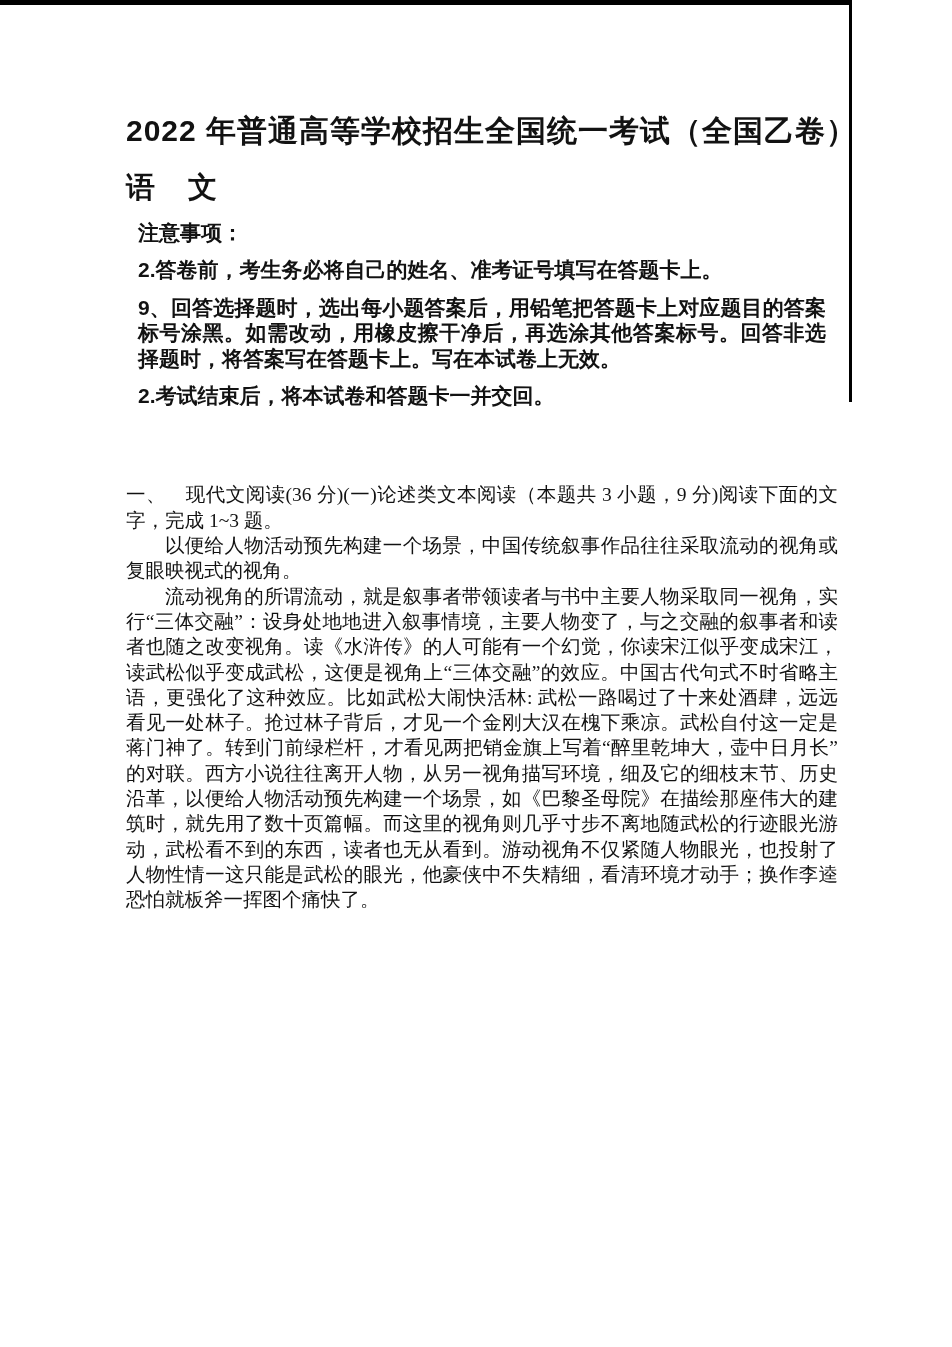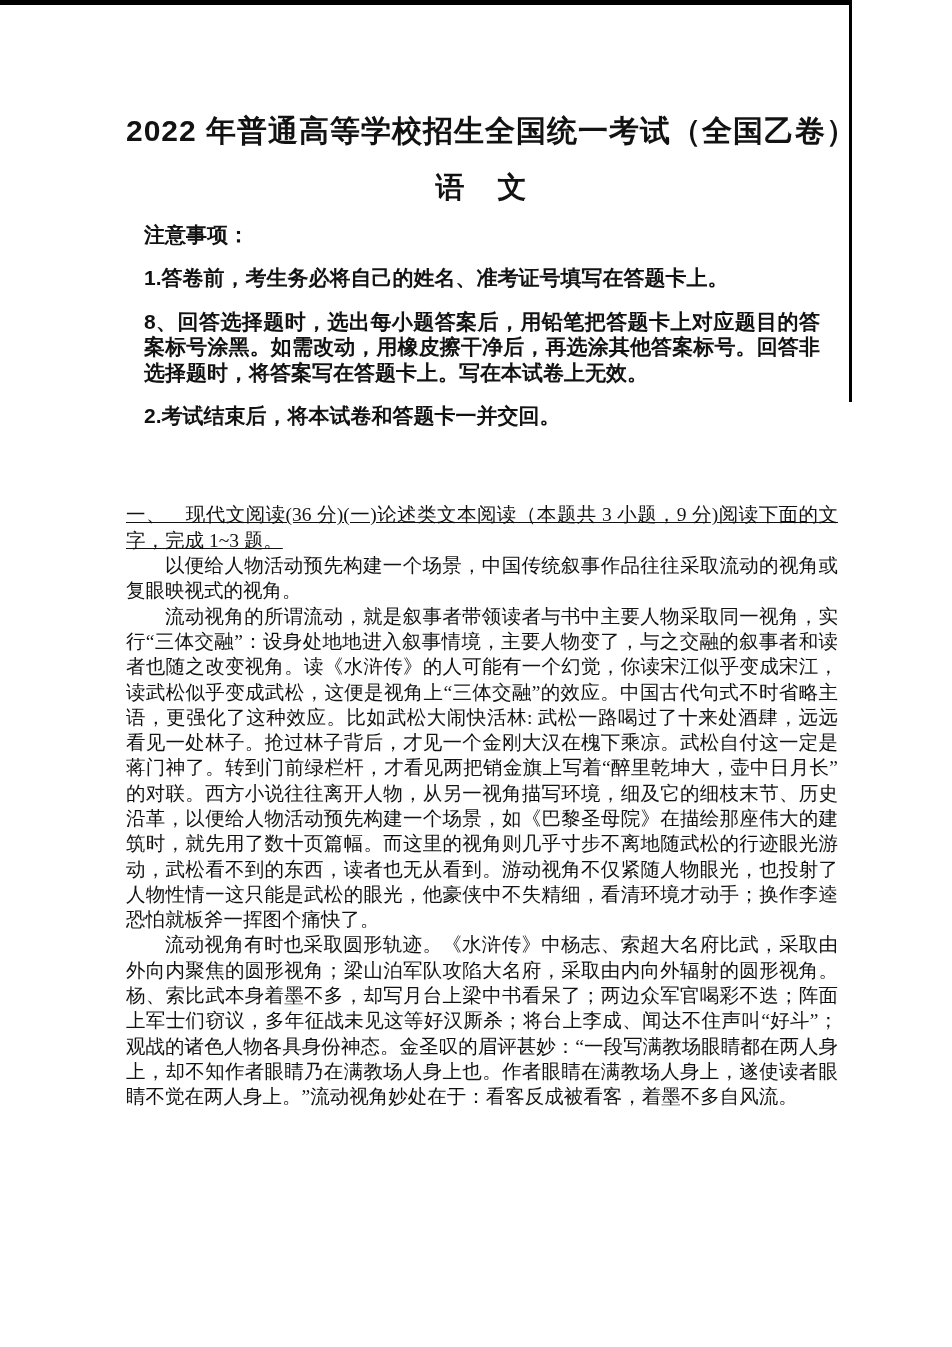--- a/index.html
+++ b/index.html
@@ -41,49 +41,47 @@
     line-height: 38px;
     text-align: center;
     letter-spacing: 1px;
     white-space: nowrap;
   }
   .subject-title {
     font-family: "Liberation Sans", sans-serif;
     font-weight: bold;
     font-size: 29px;
     line-height: 34px;
-    text-align: center;
     margin-top: 20px;
     letter-spacing: 2px;
   }
   .notice {
     margin-top: 16px;
     font-family: "Liberation Sans", sans-serif;
     font-weight: bold;
     font-size: 21px;
     line-height: 25.4px;
     text-align: justify;
     text-justify: inter-ideograph;
   }
   .notice p {
-    margin: 18px;
+    margin: 12px;
   }
   .reading {
     margin-top: 74px;
     font-size: 19.5px;
     line-height: 25.3px;
     text-align: justify;
     text-justify: inter-ideograph;
   }
   .reading p {
     margin: 0;
   }
   .section-intro {
     text-indent: 0;
-    text-decoration: underline;
   }
   .passage-para {
     text-indent: 2em;
   }
 </style>
 </head>
 <body>
 
 <div class="page">
 
@@ -91,26 +89,25 @@
   <div class="edge-right"></div>
 
   <div class="content">
 
     <div class="exam-title">2022 年普通高等学校招生全国统一考试（全国乙卷）</div>
 
     <div class="subject-title">语　文</div>
 
     <div class="notice">
       <p>注意事项：</p>
-      <p>1.答卷前，考生务必将自己的姓名、准考证号填写在答题卡上。</p>
-      <p>8、回答选择题时，选出每小题答案后，用铅笔把答题卡上对应题目的答案标号涂黑。如需改动，用橡皮擦干净后，再选涂其他答案标号。回答非选择题时，将答案写在答题卡上。写在本试卷上无效。</p>
+      <p>2.答卷前，考生务必将自己的姓名、准考证号填写在答题卡上。</p>
+      <p>9、回答选择题时，选出每小题答案后，用铅笔把答题卡上对应题目的答案标号涂黑。如需改动，用橡皮擦干净后，再选涂其他答案标号。回答非选择题时，将答案写在答题卡上。写在本试卷上无效。</p>
       <p>2.考试结束后，将本试卷和答题卡一并交回。</p>
     </div>
 
     <div class="reading">
       <p class="section-intro">一、　现代文阅读(36 分)(一)论述类文本阅读（本题共 3 小题，9 分)阅读下面的文字，完成 1~3 题。</p>
       <p class="passage-para">以便给人物活动预先构建一个场景，中国传统叙事作品往往采取流动的视角或复眼映视式的视角。</p>
       <p class="passage-para">流动视角的所谓流动，就是叙事者带领读者与书中主要人物采取同一视角，实行“三体交融”：设身处地地进入叙事情境，主要人物变了，与之交融的叙事者和读者也随之改变视角。读《水浒传》的人可能有一个幻觉，你读宋江似乎变成宋江，读武松似乎变成武松，这便是视角上“三体交融”的效应。中国古代句式不时省略主语，更强化了这种效应。比如武松大闹快活林: 武松一路喝过了十来处酒肆，远远看见一处林子。抢过林子背后，才见一个金刚大汉在槐下乘凉。武松自付这一定是蒋门神了。转到门前绿栏杆，才看见两把销金旗上写着“醉里乾坤大，壶中日月长”的对联。西方小说往往离开人物，从另一视角描写环境，细及它的细枝末节、历史沿革，以便给人物活动预先构建一个场景，如《巴黎圣母院》在描绘那座伟大的建筑时，就先用了数十页篇幅。而这里的视角则几乎寸步不离地随武松的行迹眼光游动，武松看不到的东西，读者也无从看到。游动视角不仅紧随人物眼光，也投射了人物性情一这只能是武松的眼光，他豪侠中不失精细，看清环境才动手；换作李逵恐怕就板斧一挥图个痛快了。</p>
-      <p class="passage-para">流动视角有时也采取圆形轨迹。《水浒传》中杨志、索超大名府比武，采取由外向内聚焦的圆形视角；梁山泊军队攻陷大名府，采取由内向外辐射的圆形视角。杨、索比武本身着墨不多，却写月台上梁中书看呆了；两边众军官喝彩不迭；阵面上军士们窃议，多年征战未见这等好汉厮杀；将台上李成、闻达不住声叫“好斗”；观战的诸色人物各具身份神态。金圣叹的眉评甚妙：“一段写满教场眼睛都在两人身上，却不知作者眼睛乃在满教场人身上也。作者眼睛在满教场人身上，遂使读者眼睛不觉在两人身上。”流动视角妙处在于：看客反成被看客，着墨不多自风流。</p>
     </div>
 
   </div>
 </div>
 
 </body></html>

